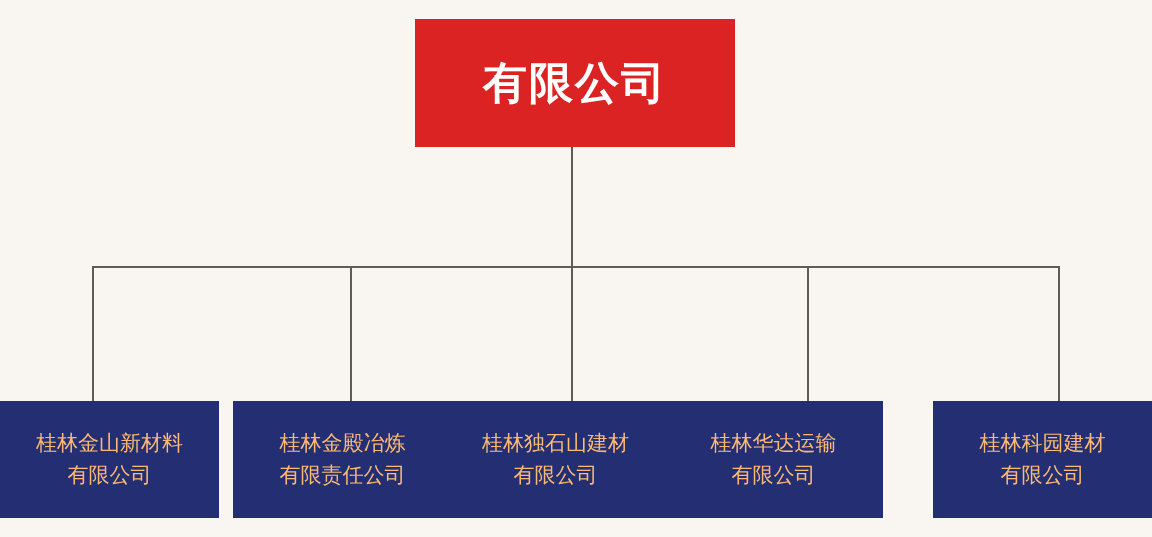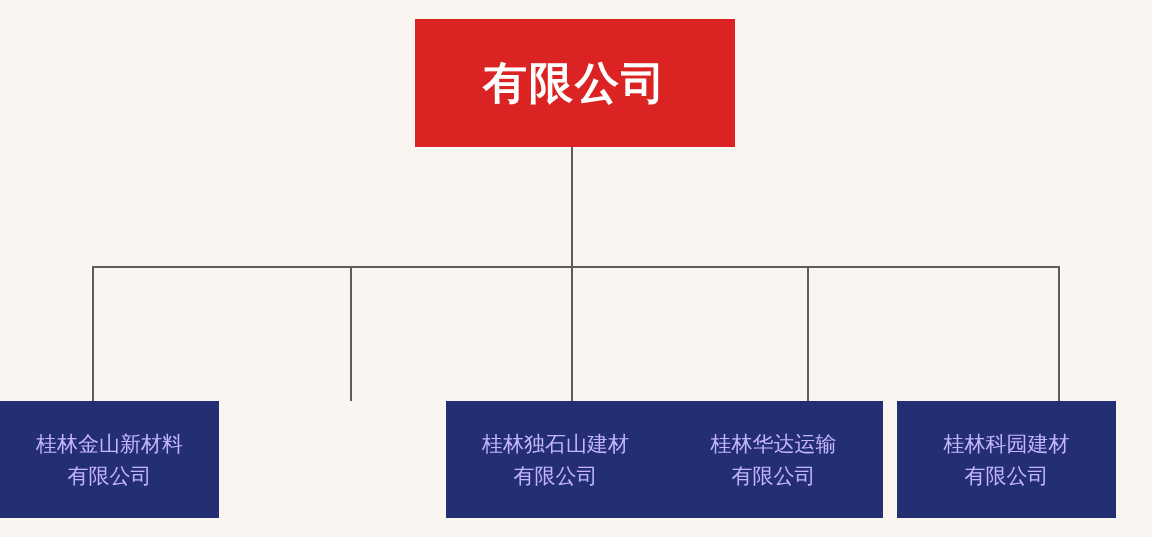--- a/index.html
+++ b/index.html
@@ -61,33 +61,34 @@
     width: 219px;
     height: 117px;
     background: #232e73;
     display: flex;
     align-items: center;
     justify-content: center;
     box-sizing: border-box;
     padding: 0 10px;
   }
   .child-label {
-    color: #c4b5fd;
+    color: #fdba74;
     font-size: 21px;
     font-weight: normal;
     line-height: 1.5;
     text-align: center;
     white-space: pre-line;
+    font-family: Liberation Serif, serif;
   }
 
   .child-0 { left: 0px; }
   .child-1 { left: 233px; }
   .child-2 { left: 446px; }
   .child-3 { left: 664px; }
-  .child-4 { left: 897px; }
+  .child-4 { left: 933px; }
 </style>
 </head>
 <body>
 
 <div id="org-chart">
 
   <div class="root-node">
     <span class="root-label">有限公司</span>
   </div>
 
@@ -99,20 +100,24 @@
   <div class="connector v-line" style="left:350px; top:266px; height:135px;"></div>
   <div class="connector v-line" style="left:571px; top:266px; height:135px;"></div>
   <div class="connector v-line" style="left:807px; top:266px; height:135px;"></div>
   <div class="connector v-line" style="left:1058px; top:266px; height:135px;"></div>
 
   <div class="child-node child-0">
     <span class="child-label">桂林金山新材料
 有限公司</span>
   </div>
 
+  <div class="child-node child-1">
+    <span class="child-label">桂林金殿冶炼
+有限责任公司</span>
+  </div>
 
   <div class="child-node child-2">
     <span class="child-label">桂林独石山建材
 有限公司</span>
   </div>
 
   <div class="child-node child-3">
     <span class="child-label">桂林华达运输
 有限公司</span>
   </div>

